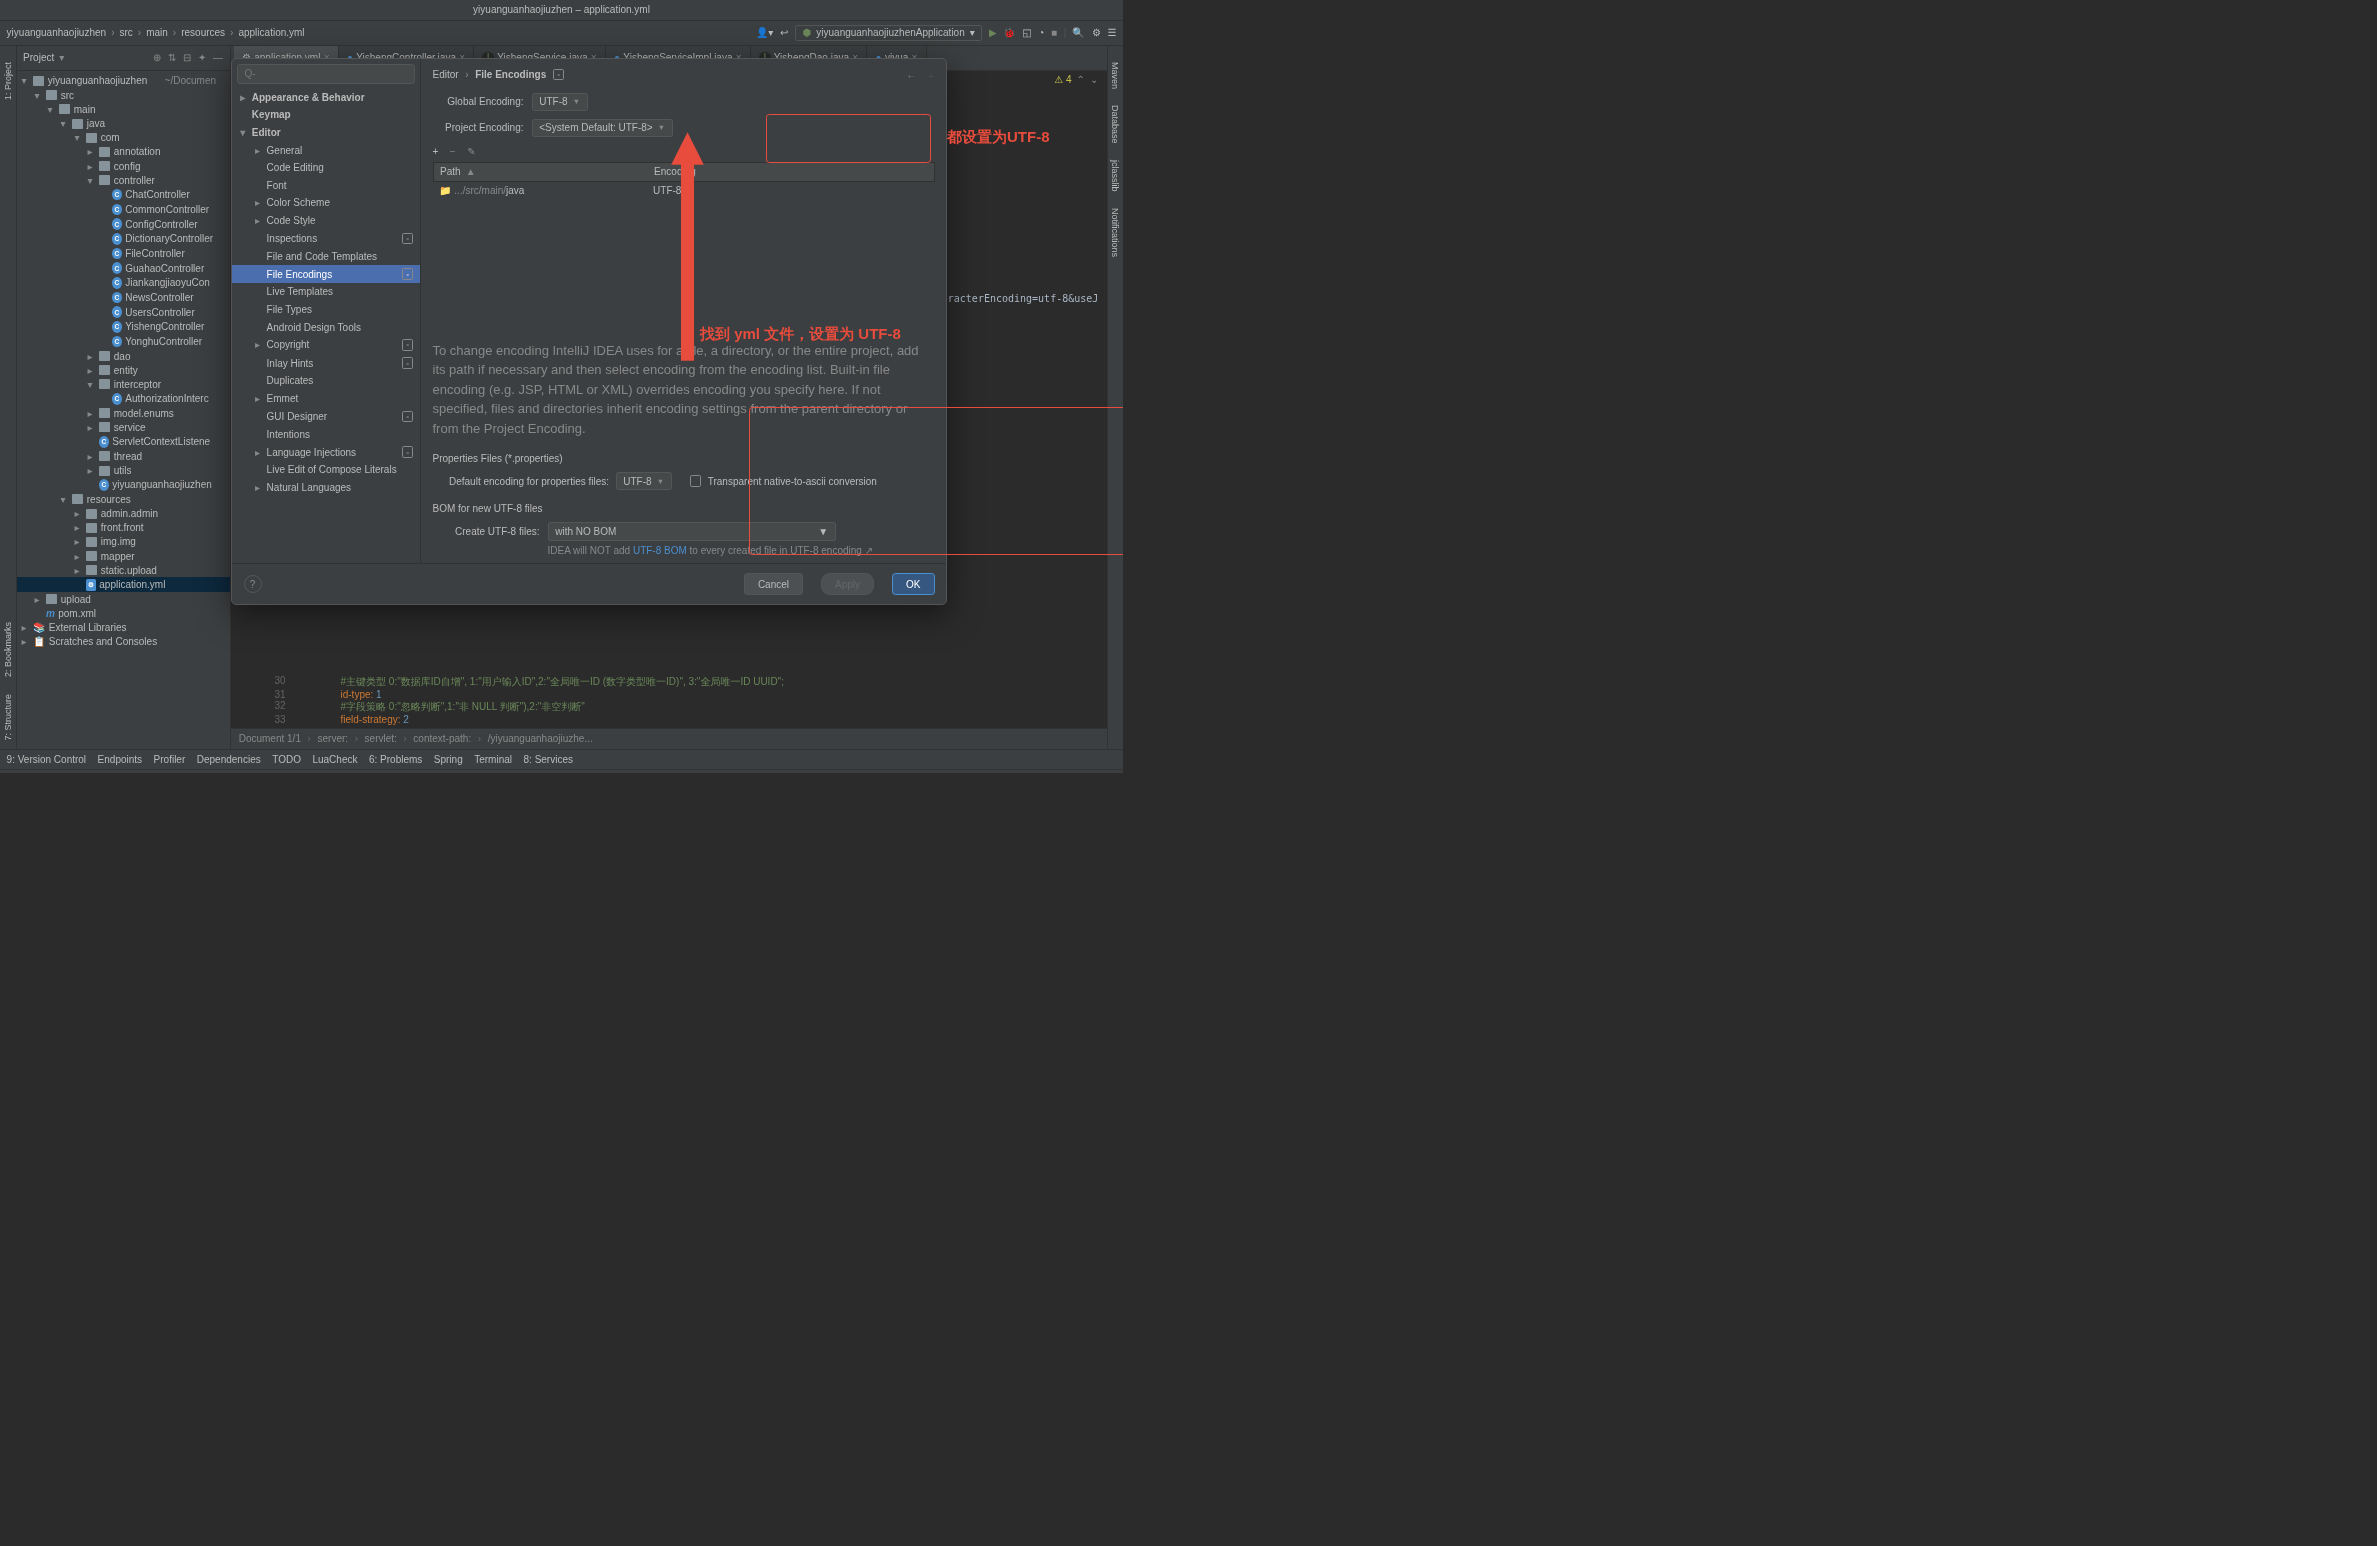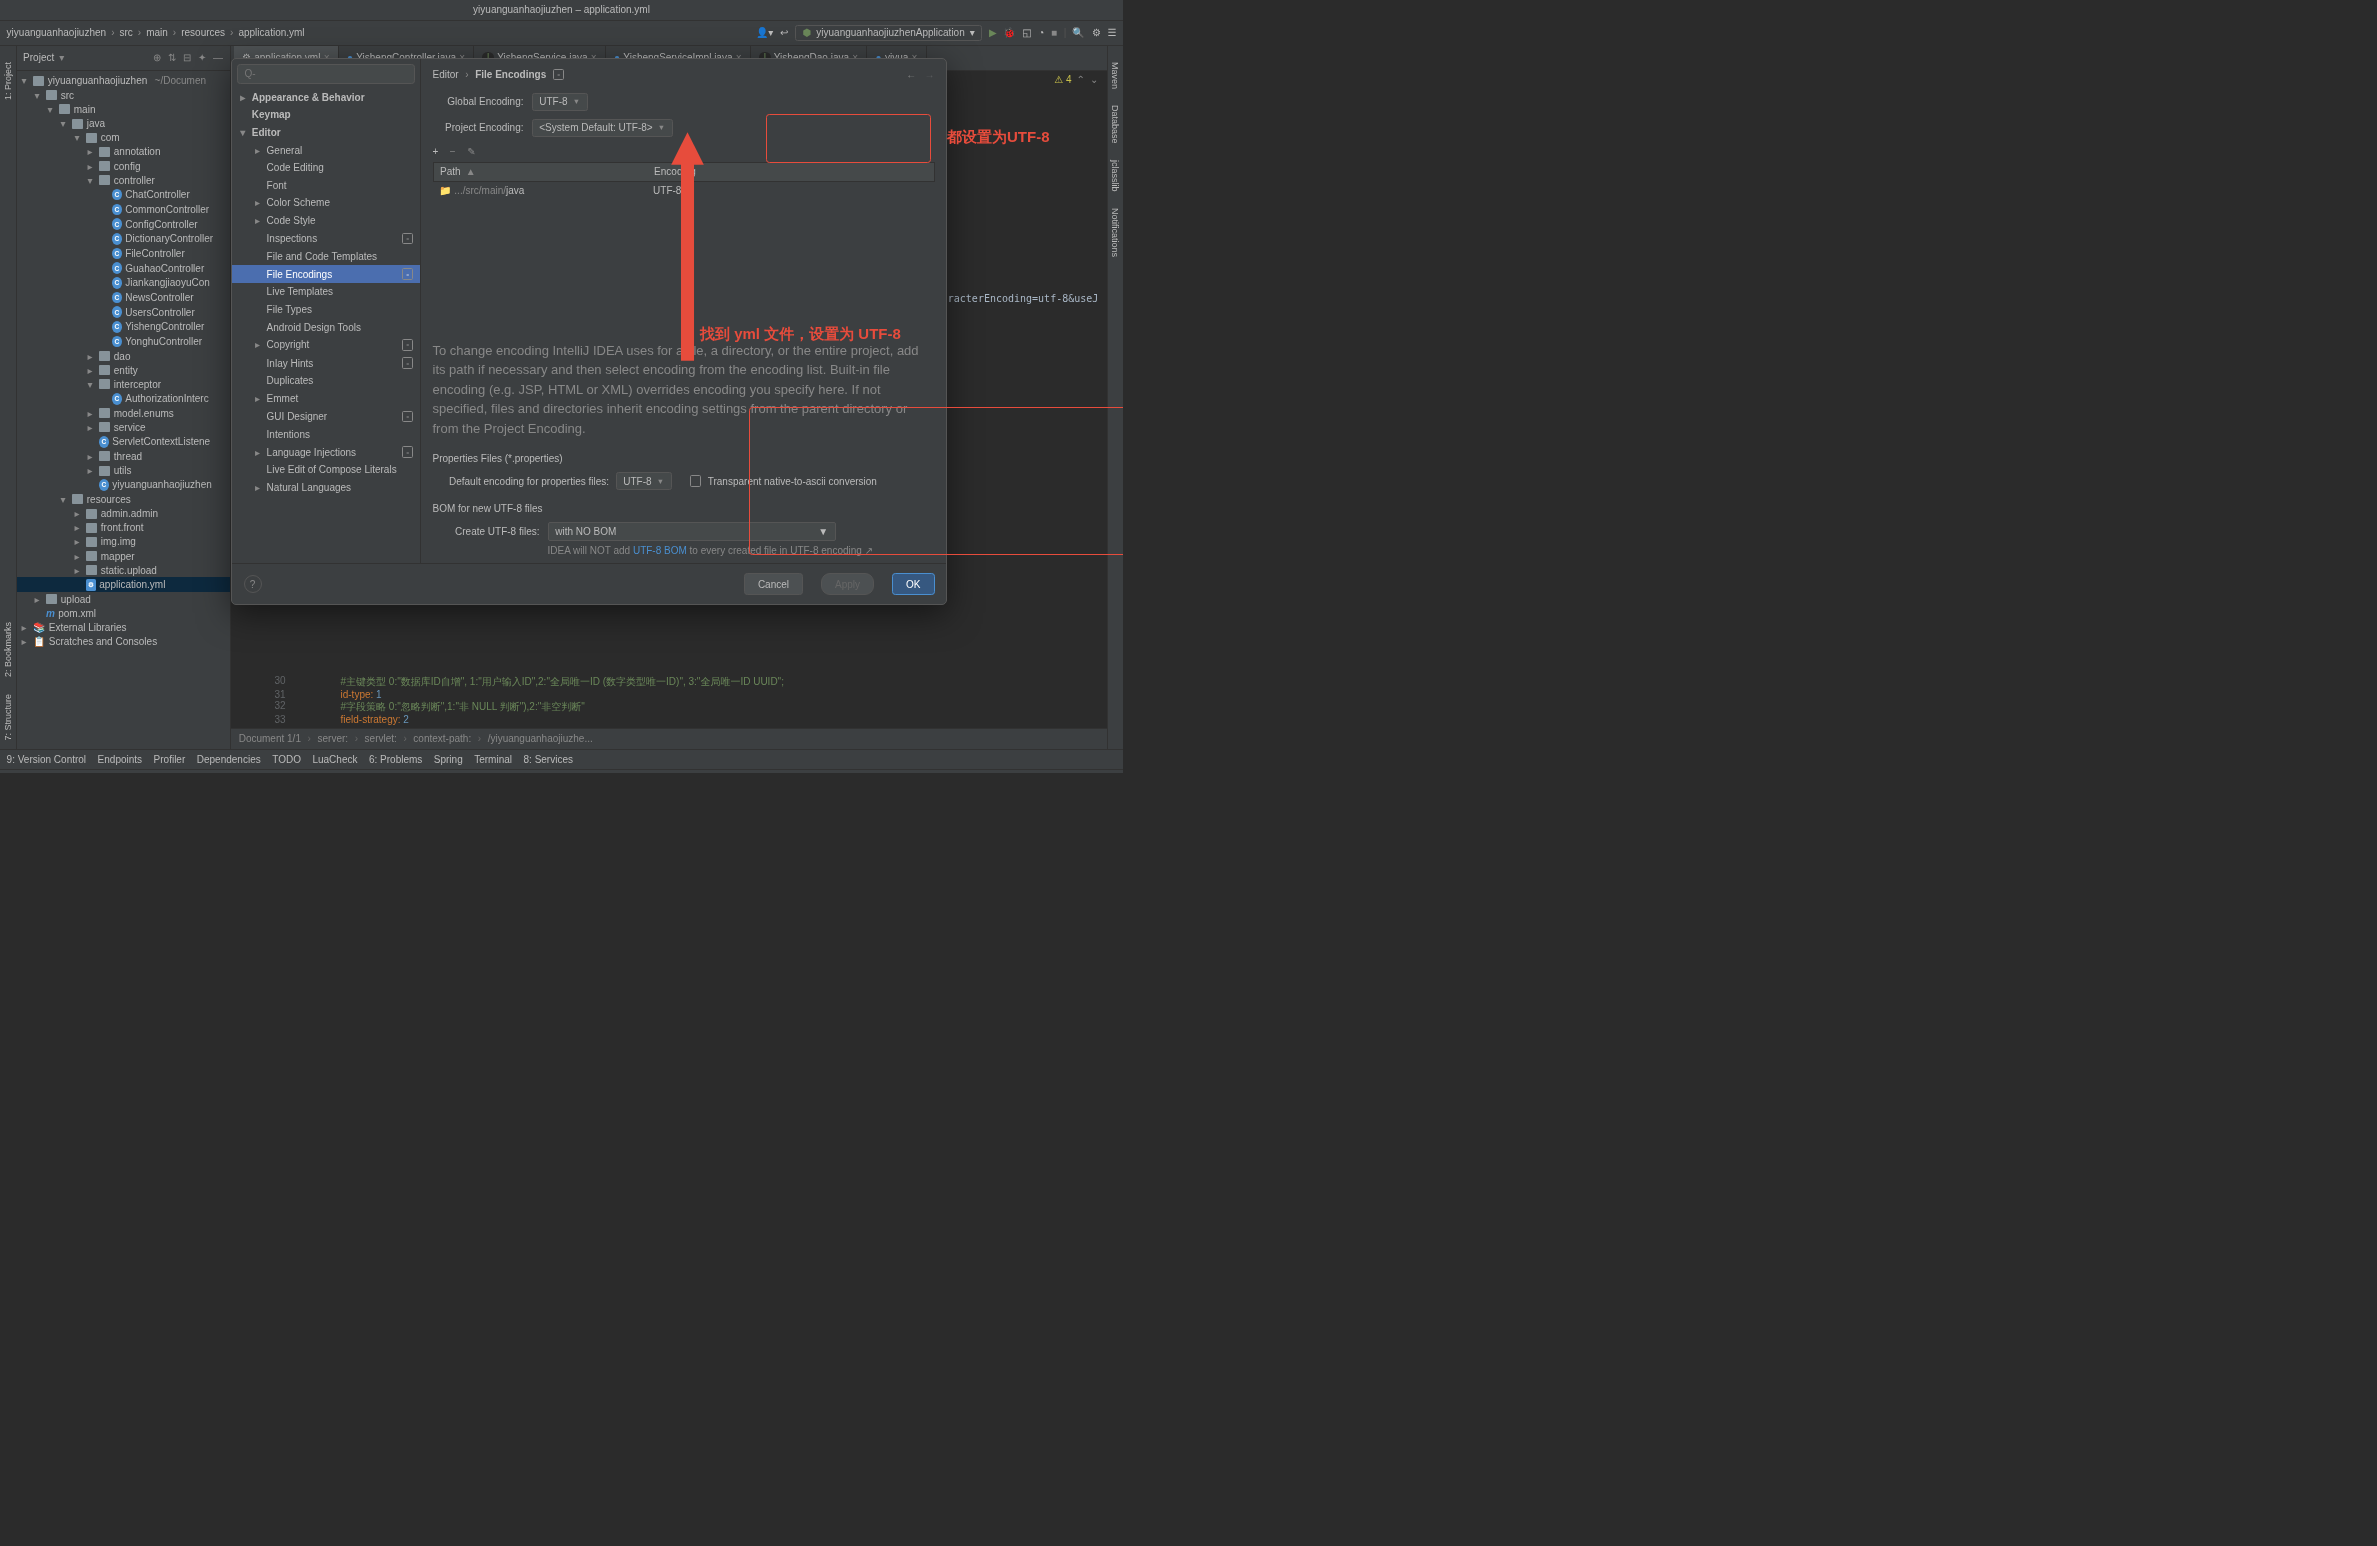--- a/index.html
+++ b/index.html
@@ -142,21 +142,21 @@
         <span>⊟</span>
         <span>✦</span>
         <span>—</span>
       </div>
     </div>
     <div class="tree" id="project-tree">
         <div class="tree-item l0">
           <span class="tree-toggle">▾</span>
           <span class="folder-icon"></span>
           <span>yiyuanguanhaojiuzhen</span>
-          <span style="color:#888;margin-left:4px">~/Documen</span>
+          <span style="color:#888;margin-left:14px">~/Documen</span>
         </div>
         <div class="tree-item l1">
           <span class="tree-toggle">▾</span>
           <span class="folder-icon"></span>
           <span>src</span>
         </div>
         <div class="tree-item l2">
           <span class="tree-toggle">▾</span>
           <span class="folder-icon"></span>
           <span>main</span>

